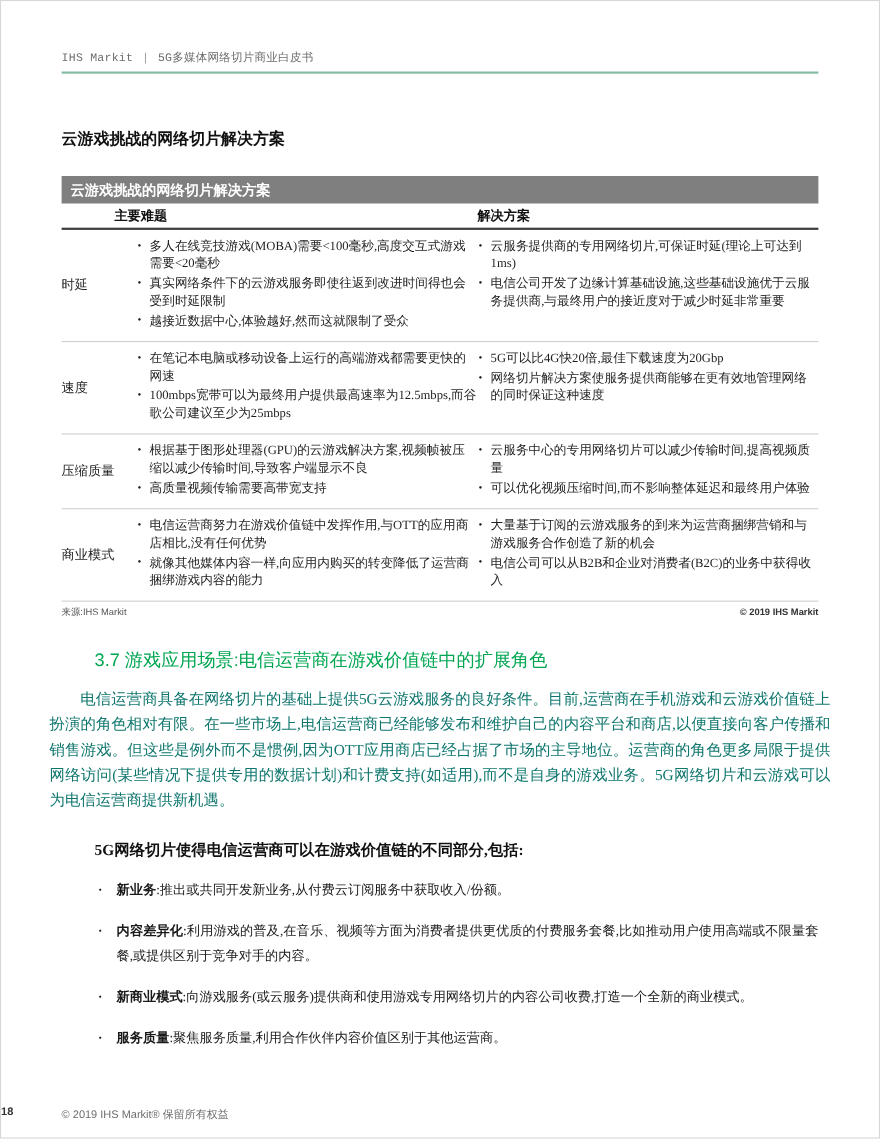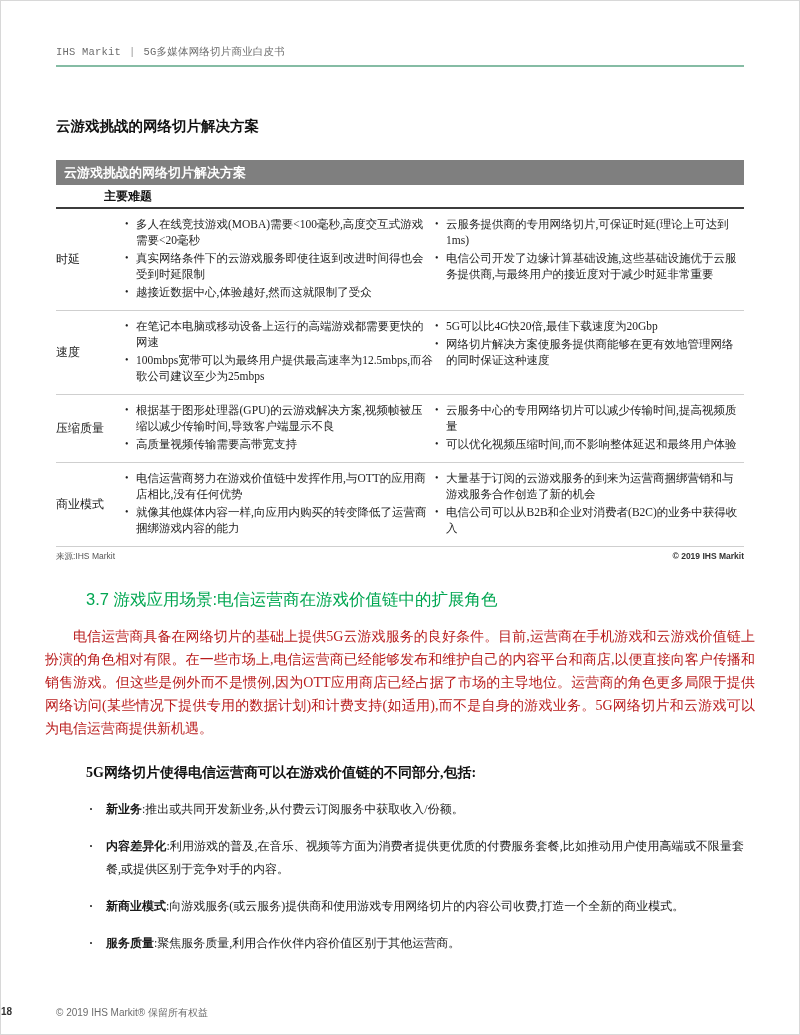--- a/index.html
+++ b/index.html
@@ -66,21 +66,21 @@
   }
   .tbl-meta .cop{font-weight:bold;color:#333;}
   
   .h2{
     margin:26px 0 0 30px;
     font-family:"Liberation Sans","DejaVu Sans",sans-serif;
     font-size:16.5px;font-weight:normal;color:#00a651;
   }
   .para{
     margin:14px -11px 0 -11px;
-    font-size:14px;line-height:23px;color:#b91c1c;
+    font-size:14px;line-height:23px;color:#0f766e;
     text-indent:2em;text-align:justify;
   }
   .subhead{
     margin:24px 0 0 30px;
     font-size:14px;font-weight:bold;color:#111;
   }
   .blist{margin:16px 0 0 33px;padding:0;list-style:none;}
   .blist li{
     position:relative;padding-left:17px;margin-bottom:14px;
     font-size:12px;line-height:23px;color:#1a1a1a;text-align:justify;
@@ -108,20 +108,21 @@
   <div class="main">
 
     <div class="h1">云游戏挑战的网络切片解决方案</div>
 
     <div class="tblwrap">
       <div class="tbl-titlebar">云游戏挑战的网络切片解决方案</div>
 
       <div class="tbl-colhead">
         <span></span>
         <span>主要难题</span>
+        <span>解决方案</span>
       </div>
 
       <div class="tbl-row">
         <div class="rowlabel">时延</div>
         <div class="cell">
           <ul>
             <li>多人在线竞技游戏(MOBA)需要&lt;100毫秒,高度交互式游戏需要&lt;20毫秒</li>
             <li>真实网络条件下的云游戏服务即使往返到改进时间得也会受到时延限制</li>
             <li>越接近数据中心,体验越好,然而这就限制了受众</li>
           </ul>

